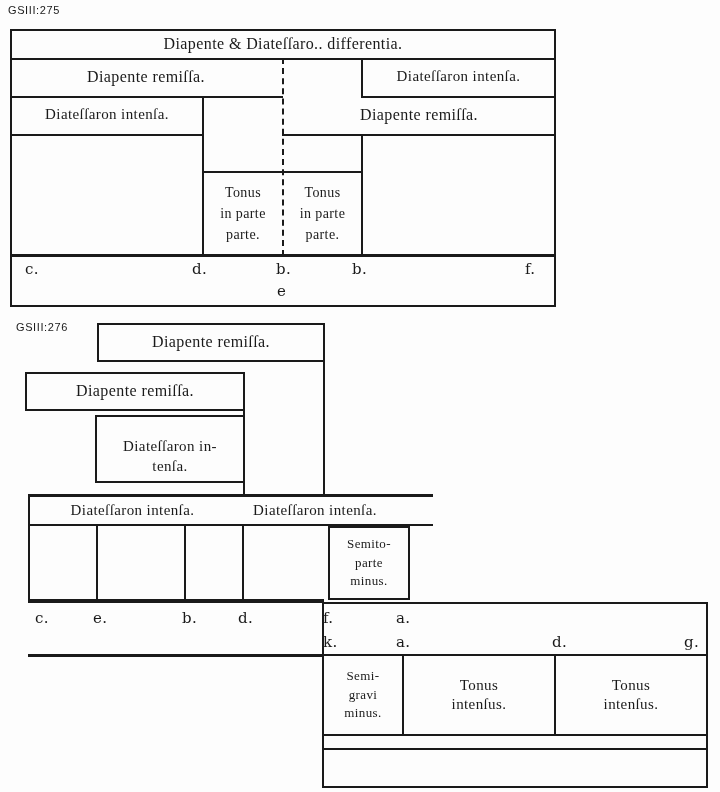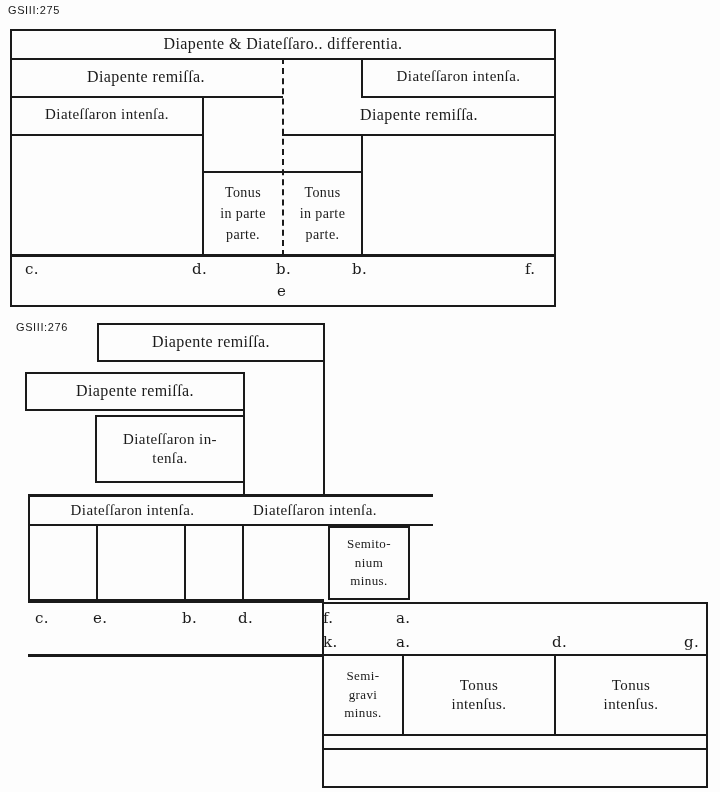--- a/index.html
+++ b/index.html
@@ -94,21 +94,21 @@
       <span>Diapente remiſſa.</span>
     </div>
     <div class="ln" style="left:323px; top:361px; width:2px; height:136px;"></div>
 
     <div class="rect" style="left:25px; top:372px; width:220px; height:39px;"></div>
     <div class="cell big" style="left:27px; top:374px; width:216px; height:35px;">
       <span>Diapente remiſſa.</span>
     </div>
 
     <div class="rect" style="left:95px; top:415px; width:150px; height:68px;"></div>
-    <div class="cell" style="left:97px; top:417px; width:146px; height:64px;">
+    <div class="cell" style="left:97px; top:417px; width:146px; height:79px;">
       <span>Diateſſaron in-</span>
       <span>tenſa.</span>
     </div>
     <div class="ln" style="left:243px; top:408px; width:2px; height:88px;"></div>
 
     <div class="ln" style="left:28px; top:494px; width:405px; height:3px;"></div>
     <div class="cell" style="left:30px; top:499px; width:205px; height:24px;">
       <span>Diateſſaron intenſa.</span>
     </div>
     <div class="cell" style="left:225px; top:499px; width:180px; height:24px;">
@@ -117,21 +117,21 @@
     <div class="ln" style="left:28px; top:524px; width:405px; height:2px;"></div>
     <div class="ln" style="left:28px; top:494px; width:2px; height:108px;"></div>
 
     <div class="ln" style="left:96px; top:526px; width:2px; height:74px;"></div>
     <div class="ln" style="left:184px; top:526px; width:2px; height:74px;"></div>
     <div class="ln" style="left:242px; top:526px; width:2px; height:74px;"></div>
 
     <div class="rect" style="left:328px; top:526px; width:82px; height:74px;"></div>
     <div class="cell small" style="left:330px; top:528px; width:78px; height:70px;">
       <span>Semito-</span>
-      <span>nium</span>
+      <span>parte</span>
       <span>minus.</span>
     </div>
 
     <div class="ln" style="left:28px; top:599px; width:296px; height:4px;"></div>
 
     <span class="letter" style="left:35px;  top:609px;">c.</span>
     <span class="letter" style="left:93px;  top:609px;">e.</span>
     <span class="letter" style="left:182px; top:609px;">b.</span>
     <span class="letter" style="left:238px; top:609px;">d.</span>
     <span class="letter" style="left:323px; top:609px;">f.</span>

